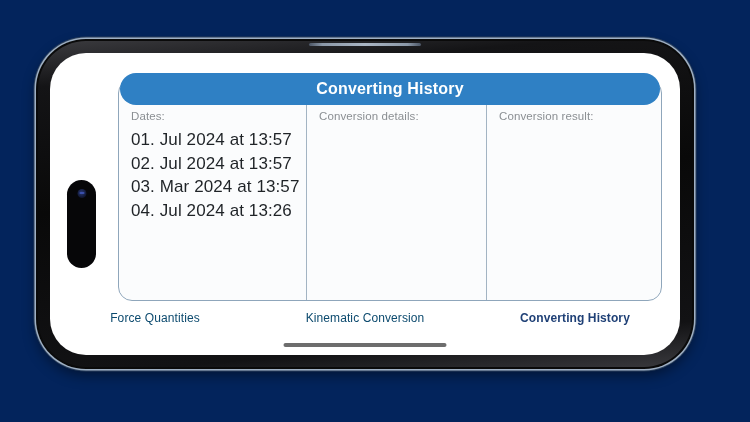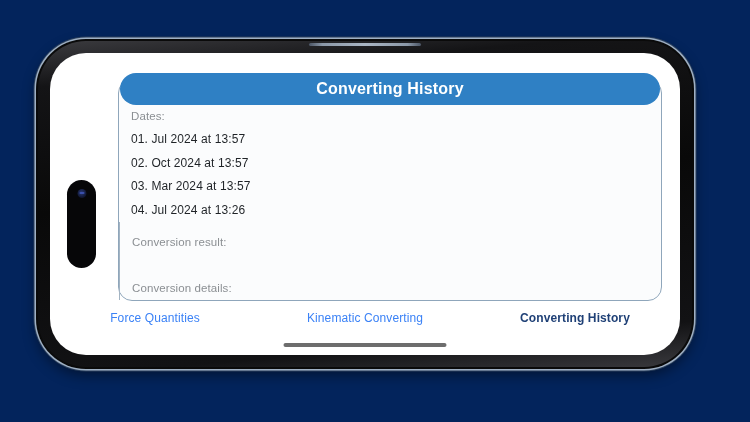--- a/index.html
+++ b/index.html
@@ -134,63 +134,62 @@
     letter-spacing: .2px;
   }
 
   #columns {
     position: absolute;
     left: 0;
     top: 16px;
     right: 0;
     bottom: 0;
     display: flex;
-    flex-direction: column;
   }
 
   .col {
     position: relative;
     padding: 14px 0 0 12px;
   }
   .col-dates    { width: 187px; }
   .col-details  { width: 180px; border-left: 1.5px solid #a3b4c3; }
   .col-result   { flex: 1;      border-left: 1.5px solid #a3b4c3; }
 
   .col-label {
     font-size: 11.5px;
     color: #8b8f93;
     margin-bottom: 6px;
     letter-spacing: .1px;
   }
 
   .date-list { list-style: none; }
 
   .date-item {
-    font-size: 12px;
+    font-size: 17px;
     color: #1f2327;
     line-height: 23.5px;
     letter-spacing: .1px;
   }
 
   
   #tabbar {
     position: absolute;
     left: 0;
     right: 0;
     bottom: 24px;
     height: 26px;
     display: flex;
     align-items: center;
   }
 
   .tab {
     flex: 1;
     text-align: center;
     font-size: 12px;
-    color: #3b82f6;
+    color: #0c4a6e;
     letter-spacing: .1px;
   }
   .tab.active {
     color: #1f4076;
     font-weight: bold;
   }
 
   #home-indicator {
     position: absolute;
     left: 50%;
@@ -218,46 +217,46 @@
 
     <div id="app">
 
       <div id="card">
         <div id="columns">
 
           <div class="col col-dates">
             <div class="col-label">Dates:</div>
             <ul class="date-list">
               <li class="date-item">01. Jul 2024 at 13:57</li>
-              <li class="date-item">02. Oct 2024 at 13:57</li>
+              <li class="date-item">02. Jul 2024 at 13:57</li>
               <li class="date-item">03. Mar 2024 at 13:57</li>
               <li class="date-item">04. Jul 2024 at 13:26</li>
             </ul>
           </div>
 
+          <div class="col col-details">
+            <div class="col-label">Conversion details:</div>
+            <ul class="date-list"></ul>
+          </div>
+
           <div class="col col-result">
             <div class="col-label">Conversion result:</div>
             <ul class="date-list"></ul>
           </div>
 
-          <div class="col col-details">
-            <div class="col-label">Conversion details:</div>
-            <ul class="date-list"></ul>
-          </div>
-
         </div>
       </div>
 
       <div id="header-pill">
         <span id="header-title">Converting History</span>
       </div>
 
       <div id="tabbar">
         <div class="tab">Force Quantities</div>
-        <div class="tab">Kinematic Converting</div>
+        <div class="tab">Kinematic Conversion</div>
         <div class="tab active">Converting History</div>
       </div>
 
       <div id="home-indicator"></div>
 
     </div>
   </div>
 </div>
 
 </body></html>

